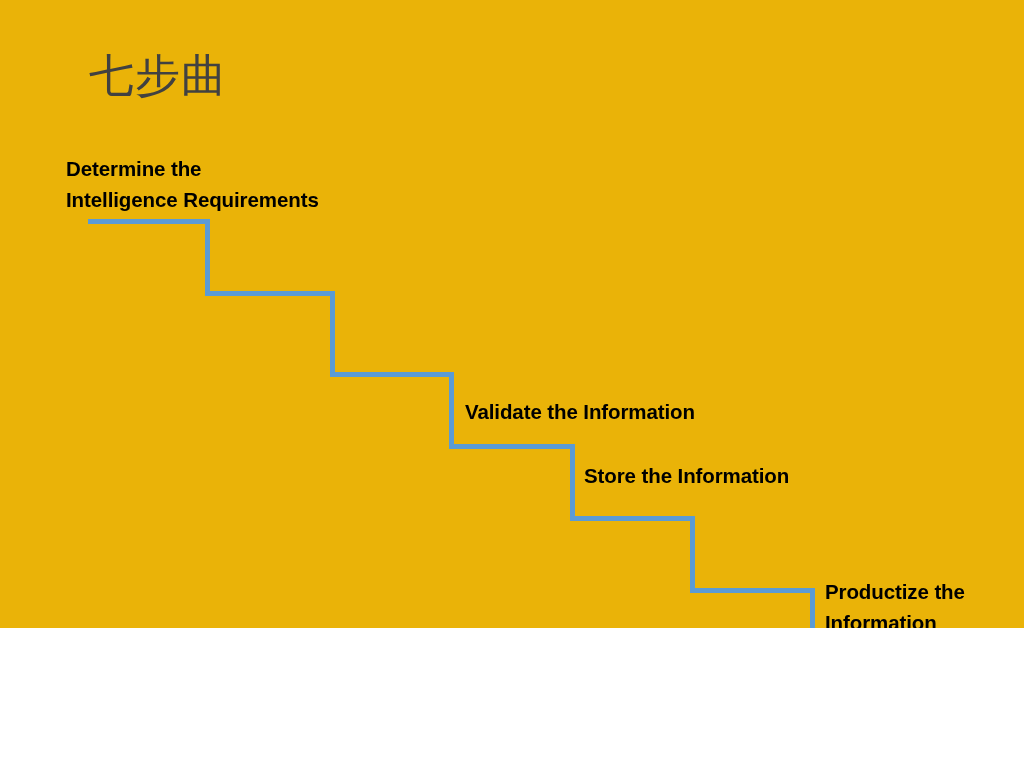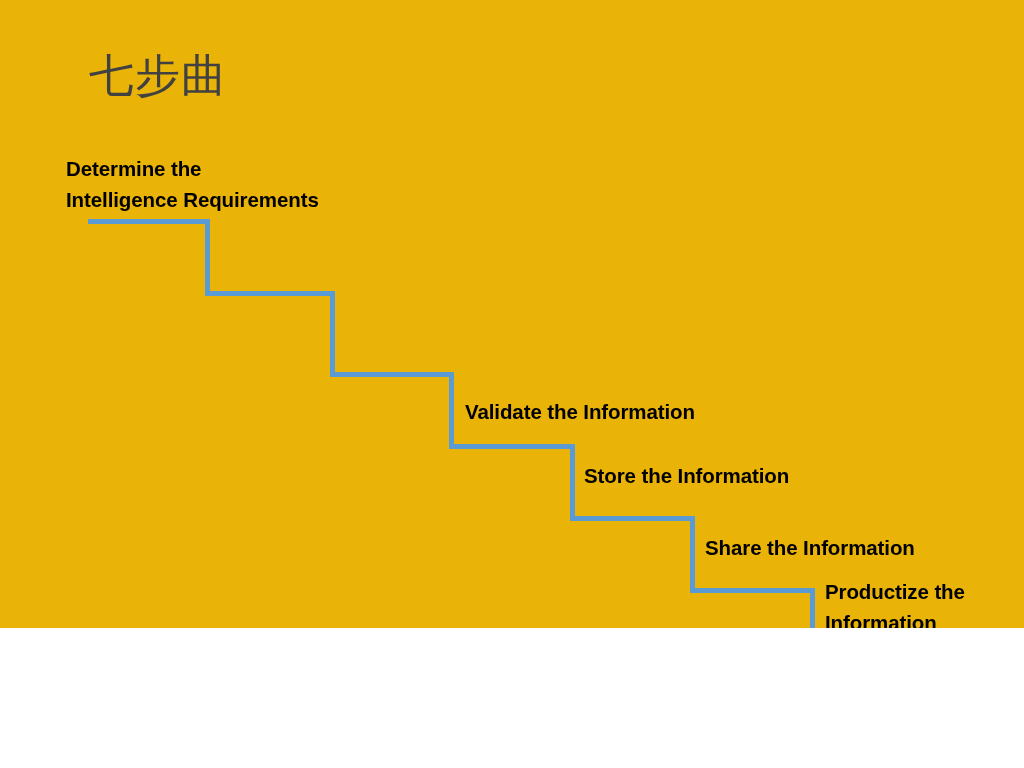--- a/index.html
+++ b/index.html
@@ -85,20 +85,19 @@
 
   <div class="step-label" style="left:38px;  top:153px;margin-left:28px;">Determine the
 Intelligence Requirements</div>
 
 
 
   <div class="step-label" style="left:465px; top:396px;">Validate the Information</div>
 
   <div class="step-label" style="left:584px; top:460px;">Store the Information</div>
 
-  <div class="step-label" style="left:705px; top:532px;">Share the Information</div>
 
   <div class="step-label" style="left:825px; top:568px;margin-top:8px;">Productize the
 Information</div>
 
   <div id="page-number">2</div>
 
 </div>
 
 </body></html>

